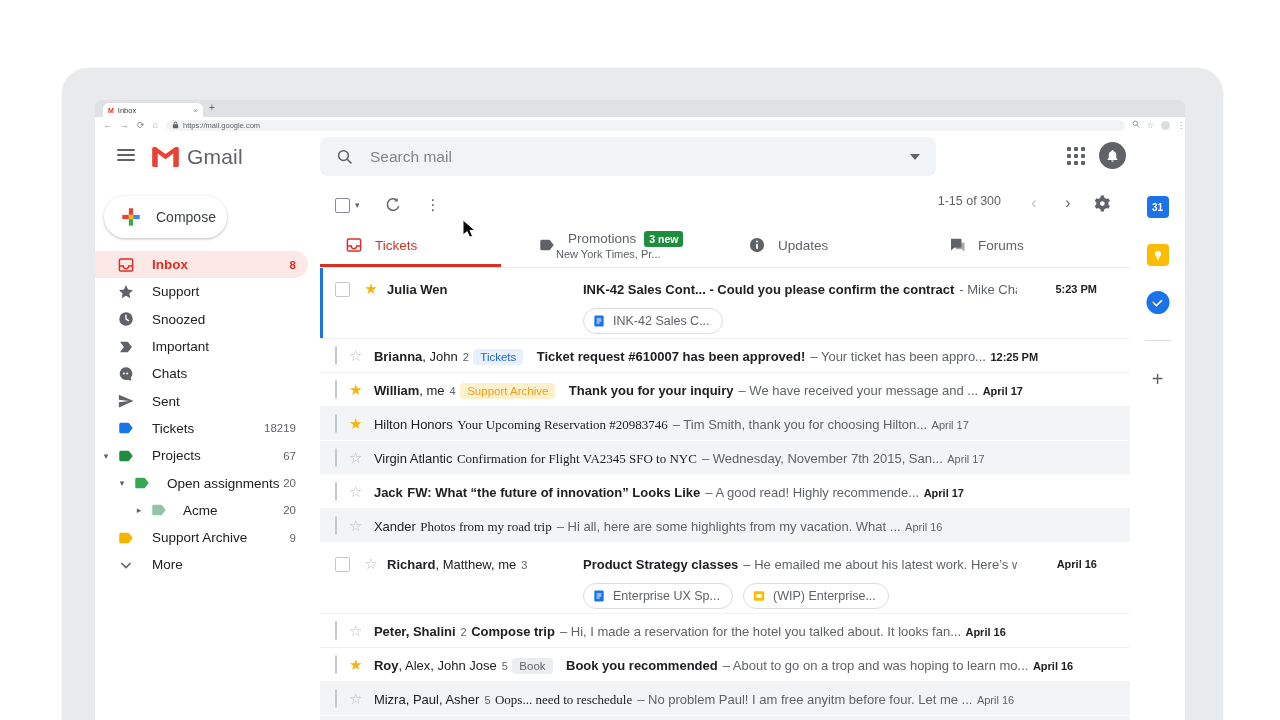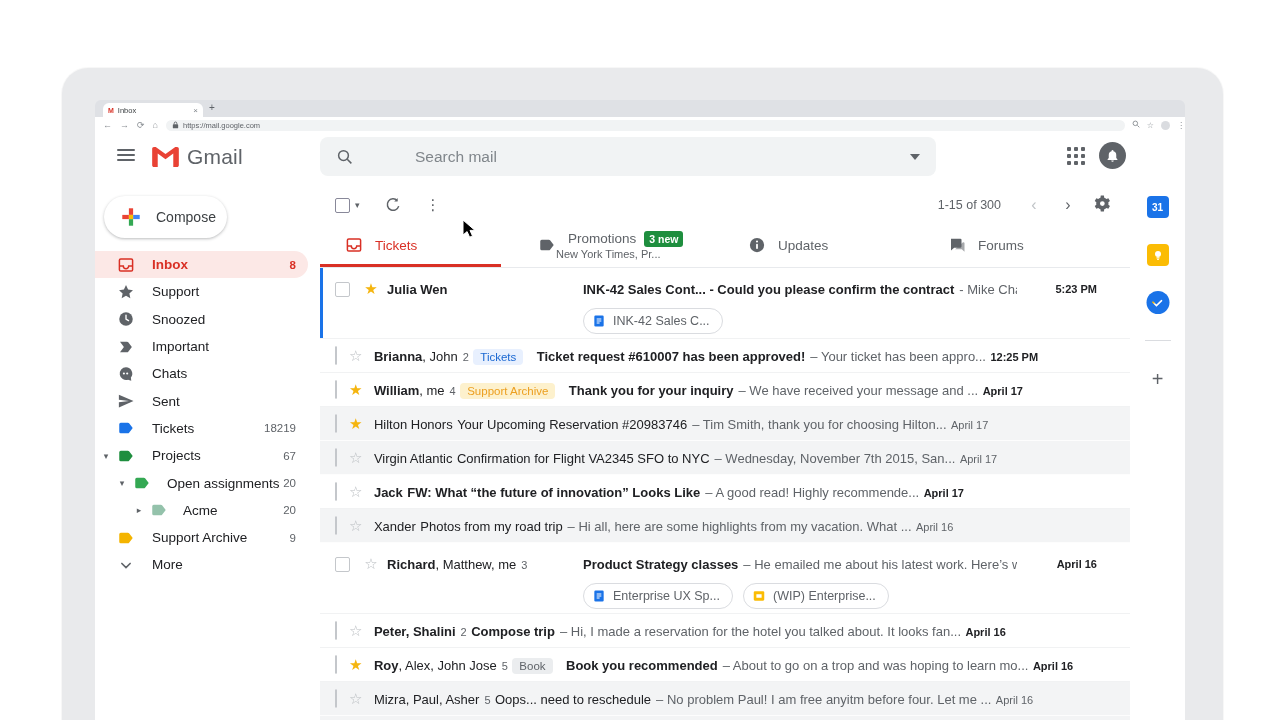--- a/index.html
+++ b/index.html
@@ -25,21 +25,21 @@
   .urlic{color:#8b9095;font-size:8px;margin-left:7px;}
   .udot{width:9px;height:9px;border-radius:50%;background:#dadce0;margin-left:7px;}
   
   .gmail{position:absolute;left:0;top:33px;width:1090px;height:587px;background:#fff;overflow:hidden;}
   .hamburger{position:absolute;left:22px;top:16px;width:18px;height:12px;display:flex;flex-direction:column;justify-content:space-between;cursor:pointer;}
   .hamburger i{display:block;height:2px;background:#5f6368;border-radius:1px;}
   .glogo{position:absolute;left:57px;top:12px;display:flex;align-items:center;}
   .glogo svg{width:27px;height:20px;}
   .glogo .gtxt{font-size:21px;color:#5f6368;margin-left:8px;letter-spacing:.2px;}
   .search{position:absolute;left:225px;top:4px;width:616px;height:39px;background:#f1f3f4;border-radius:8px;
-          display:flex;align-items:center;padding:0 16px;box-sizing:border-box;gap:45px;}
+          display:flex;align-items:center;padding:0 16px;box-sizing:border-box;}
   .search svg{flex:none;}
   .search input{border:0;background:transparent;outline:none;font-size:15.5px;color:#5f6368;margin-left:14px;flex:1;
                 font-family:inherit;}
   .search input::placeholder{color:#80868b;}
   .scaret{width:0;height:0;border-left:5px solid transparent;border-right:5px solid transparent;border-top:6px solid #5f6368;}
   .gridic{position:absolute;left:972px;top:14px;width:18px;height:18px;display:grid;grid-template-columns:repeat(3,1fr);gap:3px;cursor:pointer;}
   .gridic i{width:4px;height:4px;background:#5f6368;border-radius:1px;}
   .bell{position:absolute;left:1004px;top:9px;width:27px;height:27px;border-radius:50%;background:#5f6368;
         display:flex;align-items:center;justify-content:center;cursor:pointer;}
   .avatar{position:absolute;left:1044px;top:8px;width:30px;height:30px;border-radius:50%;overflow:hidden;background:#c8cbce;cursor:pointer;}
@@ -60,21 +60,21 @@
   .navitem.ind2 .expander{left:39px}.navitem.ind2 .nicon{left:55px}.navitem.ind2 .nlabel{left:88px}
   .navitem.selected{background:#fce8e6;}
   .navitem.selected .nlabel{color:#d93025;font-weight:bold;}
   .navitem.selected .nicon{color:#d93025;}
   .navitem.selected .ncount{color:#d93025;font-weight:bold;}
   
   .toolbar{position:absolute;left:225px;top:55px;width:810px;height:34px;display:flex;align-items:center;}
   .selbox{width:15px;height:15px;border:1.5px solid #889;border-radius:2px;margin-left:15px;box-sizing:border-box;cursor:pointer;}
   .selcaret{font-size:9px;color:#5f6368;margin-left:5px;cursor:pointer;}
   .tbic{color:#5f6368;margin-left:24px;cursor:pointer;display:flex;align-items:center;}
-  .tbright{position:absolute;right:18px;display:flex;align-items:center;}
+  .tbright{position:absolute;right:18px;display:flex;}
   .pag{font-size:12.5px;color:#5f6368;margin-right:16px;}
   .chev{font-size:16px;color:#5f6368;width:34px;text-align:center;cursor:pointer;}
   .chev.dis{color:#c0c4c7;}
   .gear{margin-left:8px;cursor:pointer;color:#5f6368;}
   
   .tabs{position:absolute;left:225px;top:89px;width:810px;height:46px;border-bottom:1px solid #e8eaed;box-sizing:border-box;}
   .tab{position:absolute;top:0;height:46px;display:flex;align-items:center;cursor:pointer;color:#5f6368;}
   .tab .ticon{width:18px;height:18px;margin-left:25px;}
   .tab .ticon svg{width:100%;height:100%;}
   .tab .tlabel{font-size:13.5px;font-weight:500;margin-left:12px;white-space:nowrap;}
@@ -96,21 +96,21 @@
   .star{flex:none;width:18px;margin-left:12px;font-size:15px;line-height:18px;text-align:center;}
   .star.filled{color:#f5b50f;}
   .star.empty{color:#b9bdc1;}
   .sender{flex:none;width:196px;margin-left:7px;font-size:13px;white-space:nowrap;overflow:hidden;}
   .sender b{font-weight:bold;color:#202124;}
   .sender .srest{color:#202124;}
   .sender .cnt{font-size:11px;color:#5f6368;margin-left:5px;}
   .labelchip{flex:none;font-size:11.5px;font-weight:500;padding:2px 7px;border-radius:4px;margin-right:9px;white-space:nowrap;}
   .mainline{flex:1;min-width:0;white-space:nowrap;overflow:hidden;font-size:13px;}
   .mainline .subj{font-weight:bold;color:#202124;}
-  .row.read .mainline .subj{font-weight:400;}
+  .row.read .mainline .subj{font-weight:400;font-family:Liberation Serif, serif;}
   .mainline .snip{color:#5f6368;margin-left:5px;}
   .date{flex:none;width:80px;text-align:right;font-size:11px;font-weight:bold;color:#202124;white-space:nowrap;}
   .row.read .date{font-weight:400;color:#5f6368;}
   .chips{display:flex;gap:10px;margin:-2px 0 0 263px;}
   .achip{display:inline-flex;align-items:center;height:24px;border:1px solid #dadce0;border-radius:13px;
          background:#fff;padding:0 12px 0 8px;font-size:12.5px;color:#5f6368;white-space:nowrap;cursor:pointer;}
   .achip .aicon{width:14px;height:14px;margin-right:7px;display:inline-flex;}
   .rowpartial{height:5px;background:#f3f4f5;}
   
   .scrollthumb{position:absolute;left:1036px;top:117px;width:3px;height:168px;background:#dadce0;border-radius:2px;}

